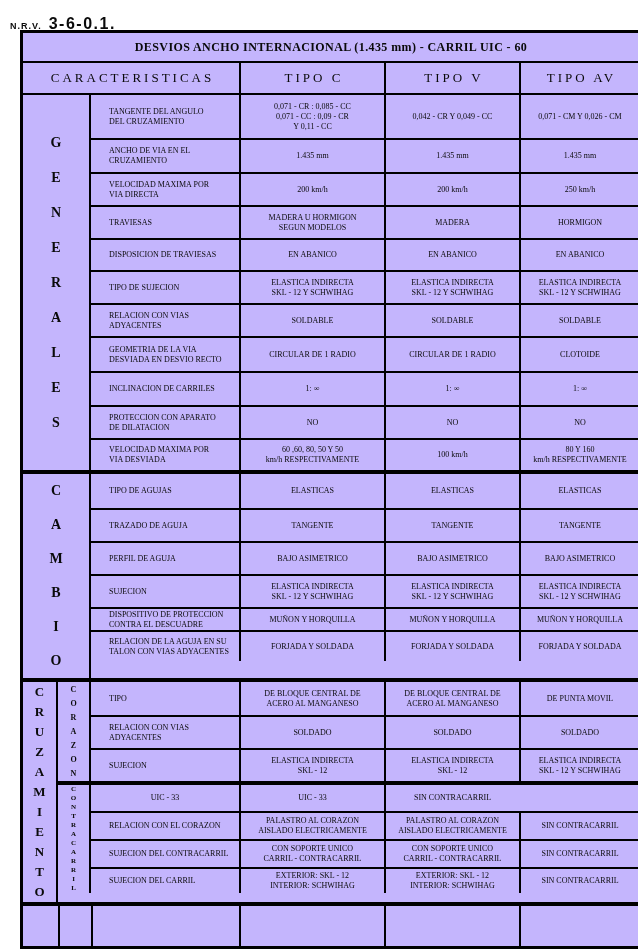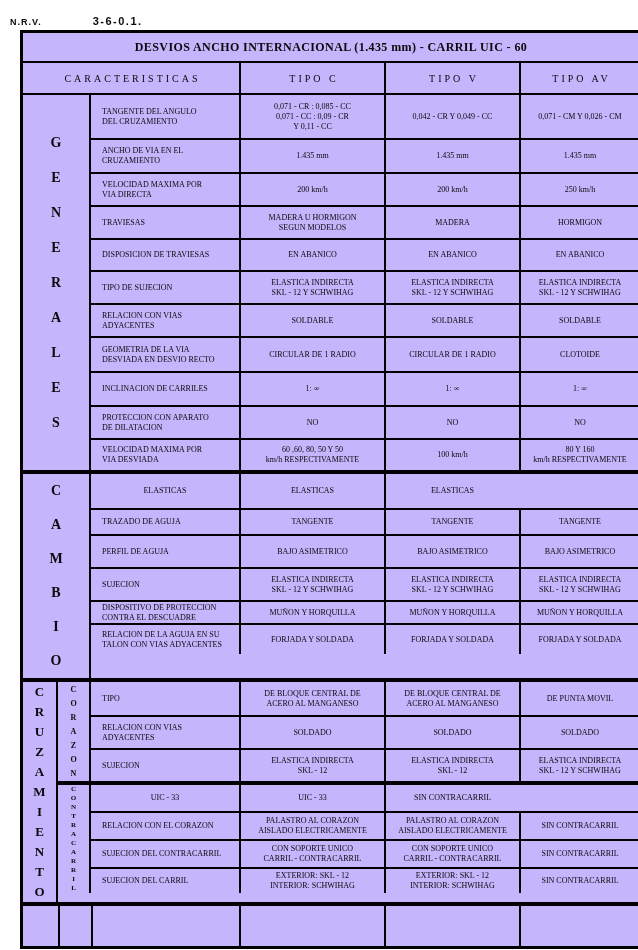--- a/index.html
+++ b/index.html
@@ -9,41 +9,41 @@
     position: relative;
     width: 638px; height: 950px;
     background: #ffffff;
     overflow: hidden;
   }
   .nrv {
     position: absolute; top: 15px; left: 10px;
     font-size: 9px; font-weight: bold; letter-spacing: 1px;
     display: flex; align-items: baseline; gap: 7px;
   }
-  .nrv .nrv-num { font-size: 11px; letter-spacing: 1.5px; margin-left: 44px; }
+  .nrv .nrv-num { font-size: 16px; letter-spacing: 1.5px; }
 
   .spec-table {
     position: absolute; left: 20px; top: 30px;
     width: 622px;
     border: 3px solid #000;
     background: #c4b5fd;
     font-family: Liberation Serif, serif;
   }
   .title-row {
     height: 30px; border-bottom: 2px solid #000;
     display: flex; align-items: center; justify-content: center;
     font-size: 12px; font-weight: bold; letter-spacing: 0.4px;
   }
   .header-row {
     height: 32px; border-bottom: 2px solid #000;
     display: grid; grid-template-columns: 216px 145px 135px 120px;
   }
   .hcell {
     display: flex; align-items: center; justify-content: center;
-    font-size: 10px; letter-spacing: 3px; text-indent: 3px;
+    font-size: 13px; letter-spacing: 3px; text-indent: 3px;
     white-space: nowrap; overflow: hidden;
   }
   .hcell:not(:first-child) { border-left: 2px solid #000; }
 
   .section { display: flex; }
   .letters {
     display: flex; flex-direction: column;
     align-items: center; justify-content: center;
     font-weight: bold; text-align: center;
     white-space: pre-line; flex: none;
@@ -55,21 +55,21 @@
   .row {
     display: grid; grid-template-columns: 148px 145px 135px 120px;
     flex: none;
   }
   .row + .row { border-top: 2px solid #000; }
   .cell {
     font-size: 8px; line-height: 10px;
     display: flex; align-items: center;
     white-space: pre-line; overflow: hidden;
   }
-  .cell.label { padding: 2px 3px 2px 11px; text-align: left; }
+  .cell.label { padding: 2px 3px 2px 18px; text-align: left; }
   .cell.val { justify-content: center; text-align: center; padding: 1px 2px; }
   .cell:not(:first-child) { border-left: 2px solid #000; }
 
   .sep { height: 3px; border-top: 2px solid #000; border-bottom: 2px solid #000; background: #fff; }
 
   
   .cruz { display: flex; }
   .letters-outer { width: 35px; border-right: 2px solid #000; font-size: 13px; line-height: 20px; }
   .cruz-right { flex: 1; display: flex; flex-direction: column; }
   .sub { display: flex; }
@@ -204,25 +204,26 @@
 
     <div class="section">
       <div class="letters letters-main lh-cam">C
 A
 M
 B
 I
 O</div>
       <div class="rows">
         <div class="row" style="height:34px">
+          <div class="cell label">TIPO DE AGUJAS</div>
           <div class="cell val">ELASTICAS</div>
           <div class="cell val">ELASTICAS</div>
           <div class="cell val">ELASTICAS</div>
         </div>
-        <div class="row" style="height:26px">
+        <div class="row" style="height:33px">
           <div class="cell label">TRAZADO DE AGUJA</div>
           <div class="cell val">TANGENTE</div>
           <div class="cell val">TANGENTE</div>
           <div class="cell val">TANGENTE</div>
         </div>
         <div class="row" style="height:33px">
           <div class="cell label">PERFIL DE AGUJA</div>
           <div class="cell val">BAJO ASIMETRICO</div>
           <div class="cell val">BAJO ASIMETRICO</div>
           <div class="cell val">BAJO ASIMETRICO</div>

